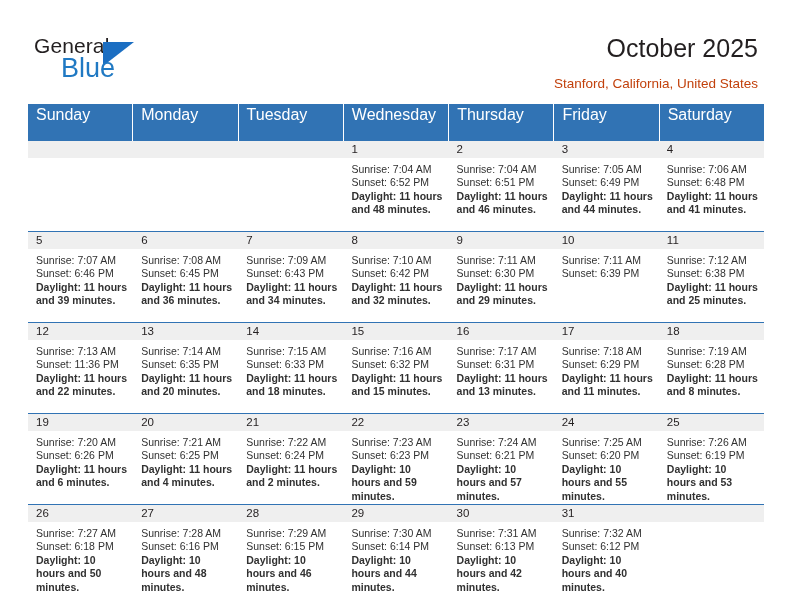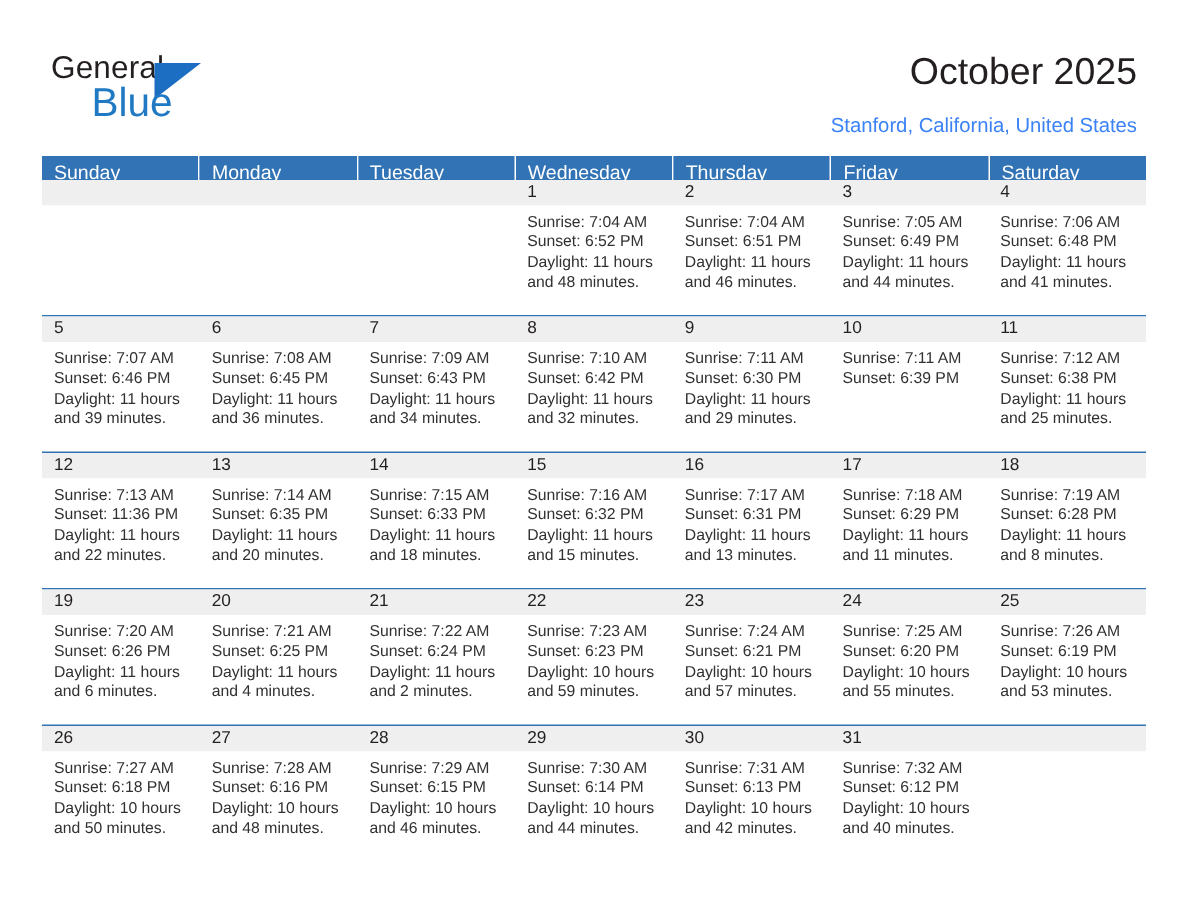--- a/index.html
+++ b/index.html
@@ -68,45 +68,45 @@
     font-size: 25px;
     color: #231f20;
     text-align: left;
     white-space: nowrap;
   }
   .subtitle {
     position: absolute;
     right: 34px;
     top: 76px;
     font-size: 13.5px;
-    color: #3b82f6;
+    color: #c2410c;
     text-align: center;
     white-space: nowrap;
   }
 
   
   .calendar {
     position: absolute;
     left: 28px;
     top: 104px;
     width: 736px;
   }
   .weekdays {
     display: flex;
     width: 100%;
     background: #ffffff;
   }
   .weekday {
     flex: 1 1 0;
     background: #3173b4;
     color: #ffffff;
-    font-size: 13px;
+    font-size: 16px;
     padding: 5px 0 5px 8px;
     box-sizing: border-box;
-    height: 16px;
+    height: 37px;
     line-height: 12px;
     border-right: 1px solid #ffffff;
     overflow: hidden;
     white-space: nowrap;
   }
   .weekday:last-child { border-right: none; }
 
   .week {
     width: 100%;
   }
@@ -136,21 +136,21 @@
   }
   .daybody {
     flex: 1 1 0;
     box-sizing: border-box;
     padding: 5px 6px 0 8px;
     font-size: 10.5px;
     line-height: 13.4px;
     color: #313131;
   }
   .daybody div { white-space: nowrap; }
-  .daybody .dl { white-space: normal; }
+  .daybody .dl { white-space: normal; font-weight: bold; }
 </style>
 </head>
 <body>
 
 <div class="page">
 
   <div class="top">
     <div class="logo">
       <span class="logo-general">General</span>
       <span class="logo-triangle"></span>

